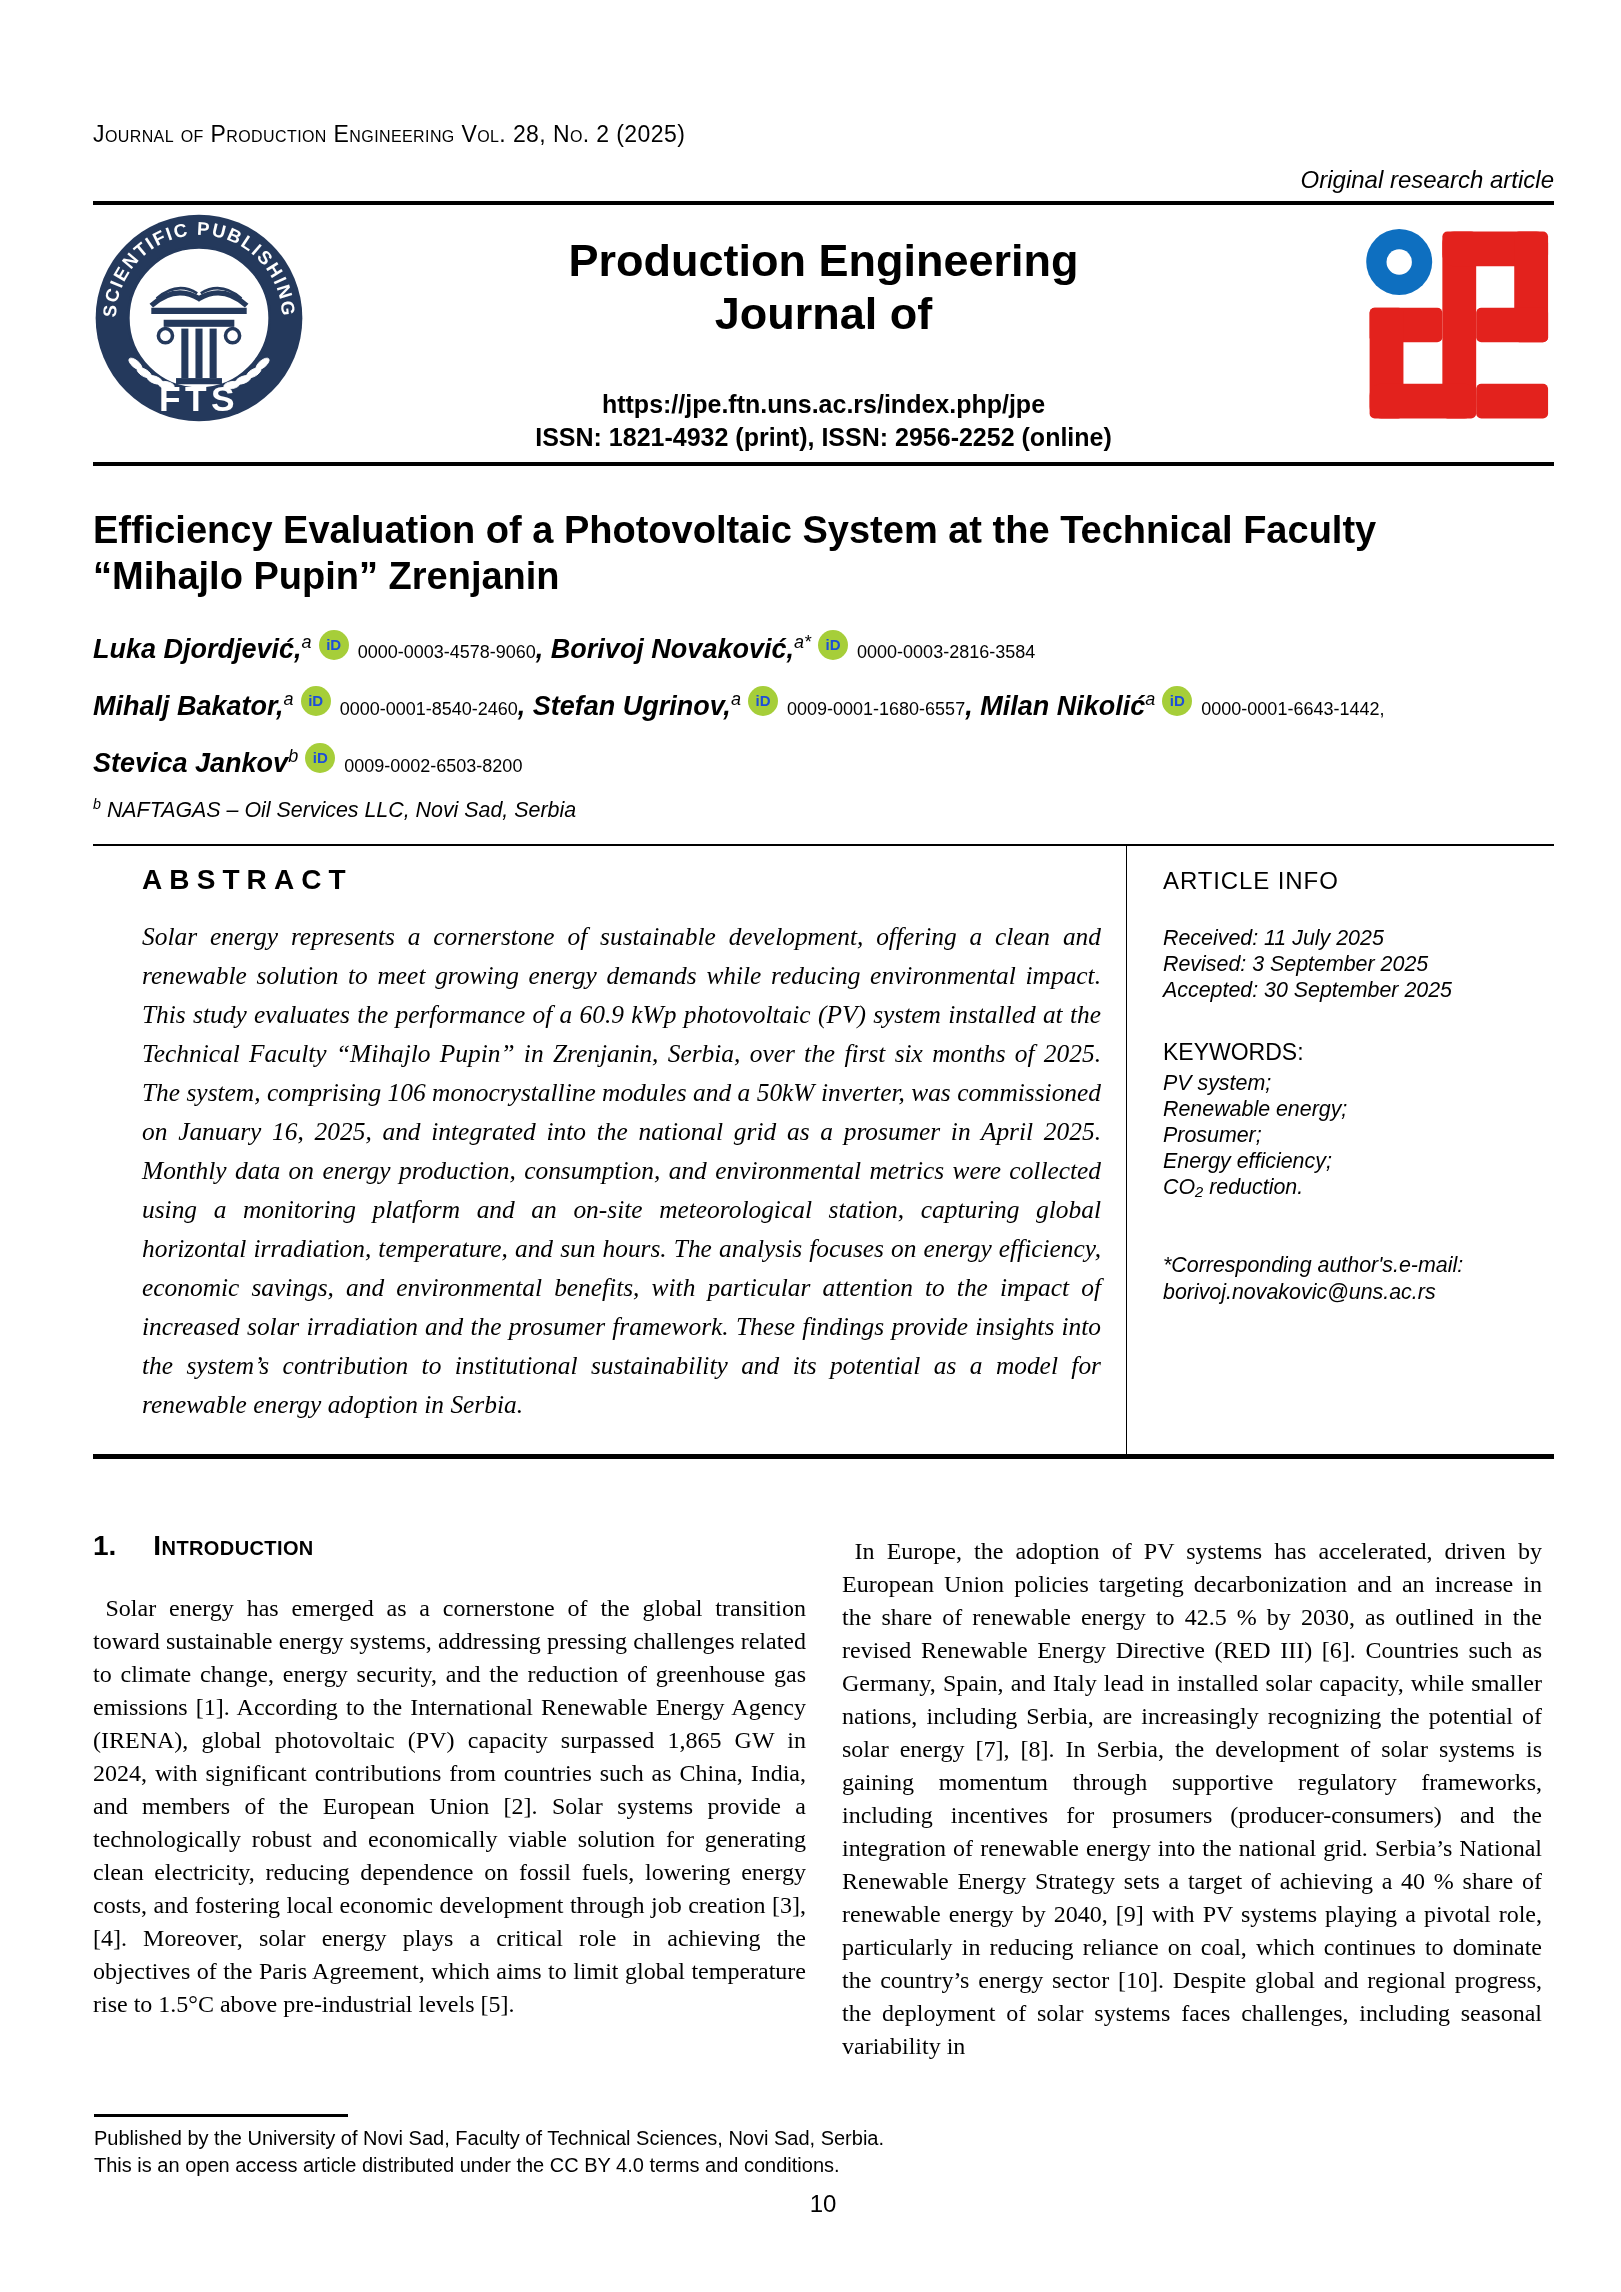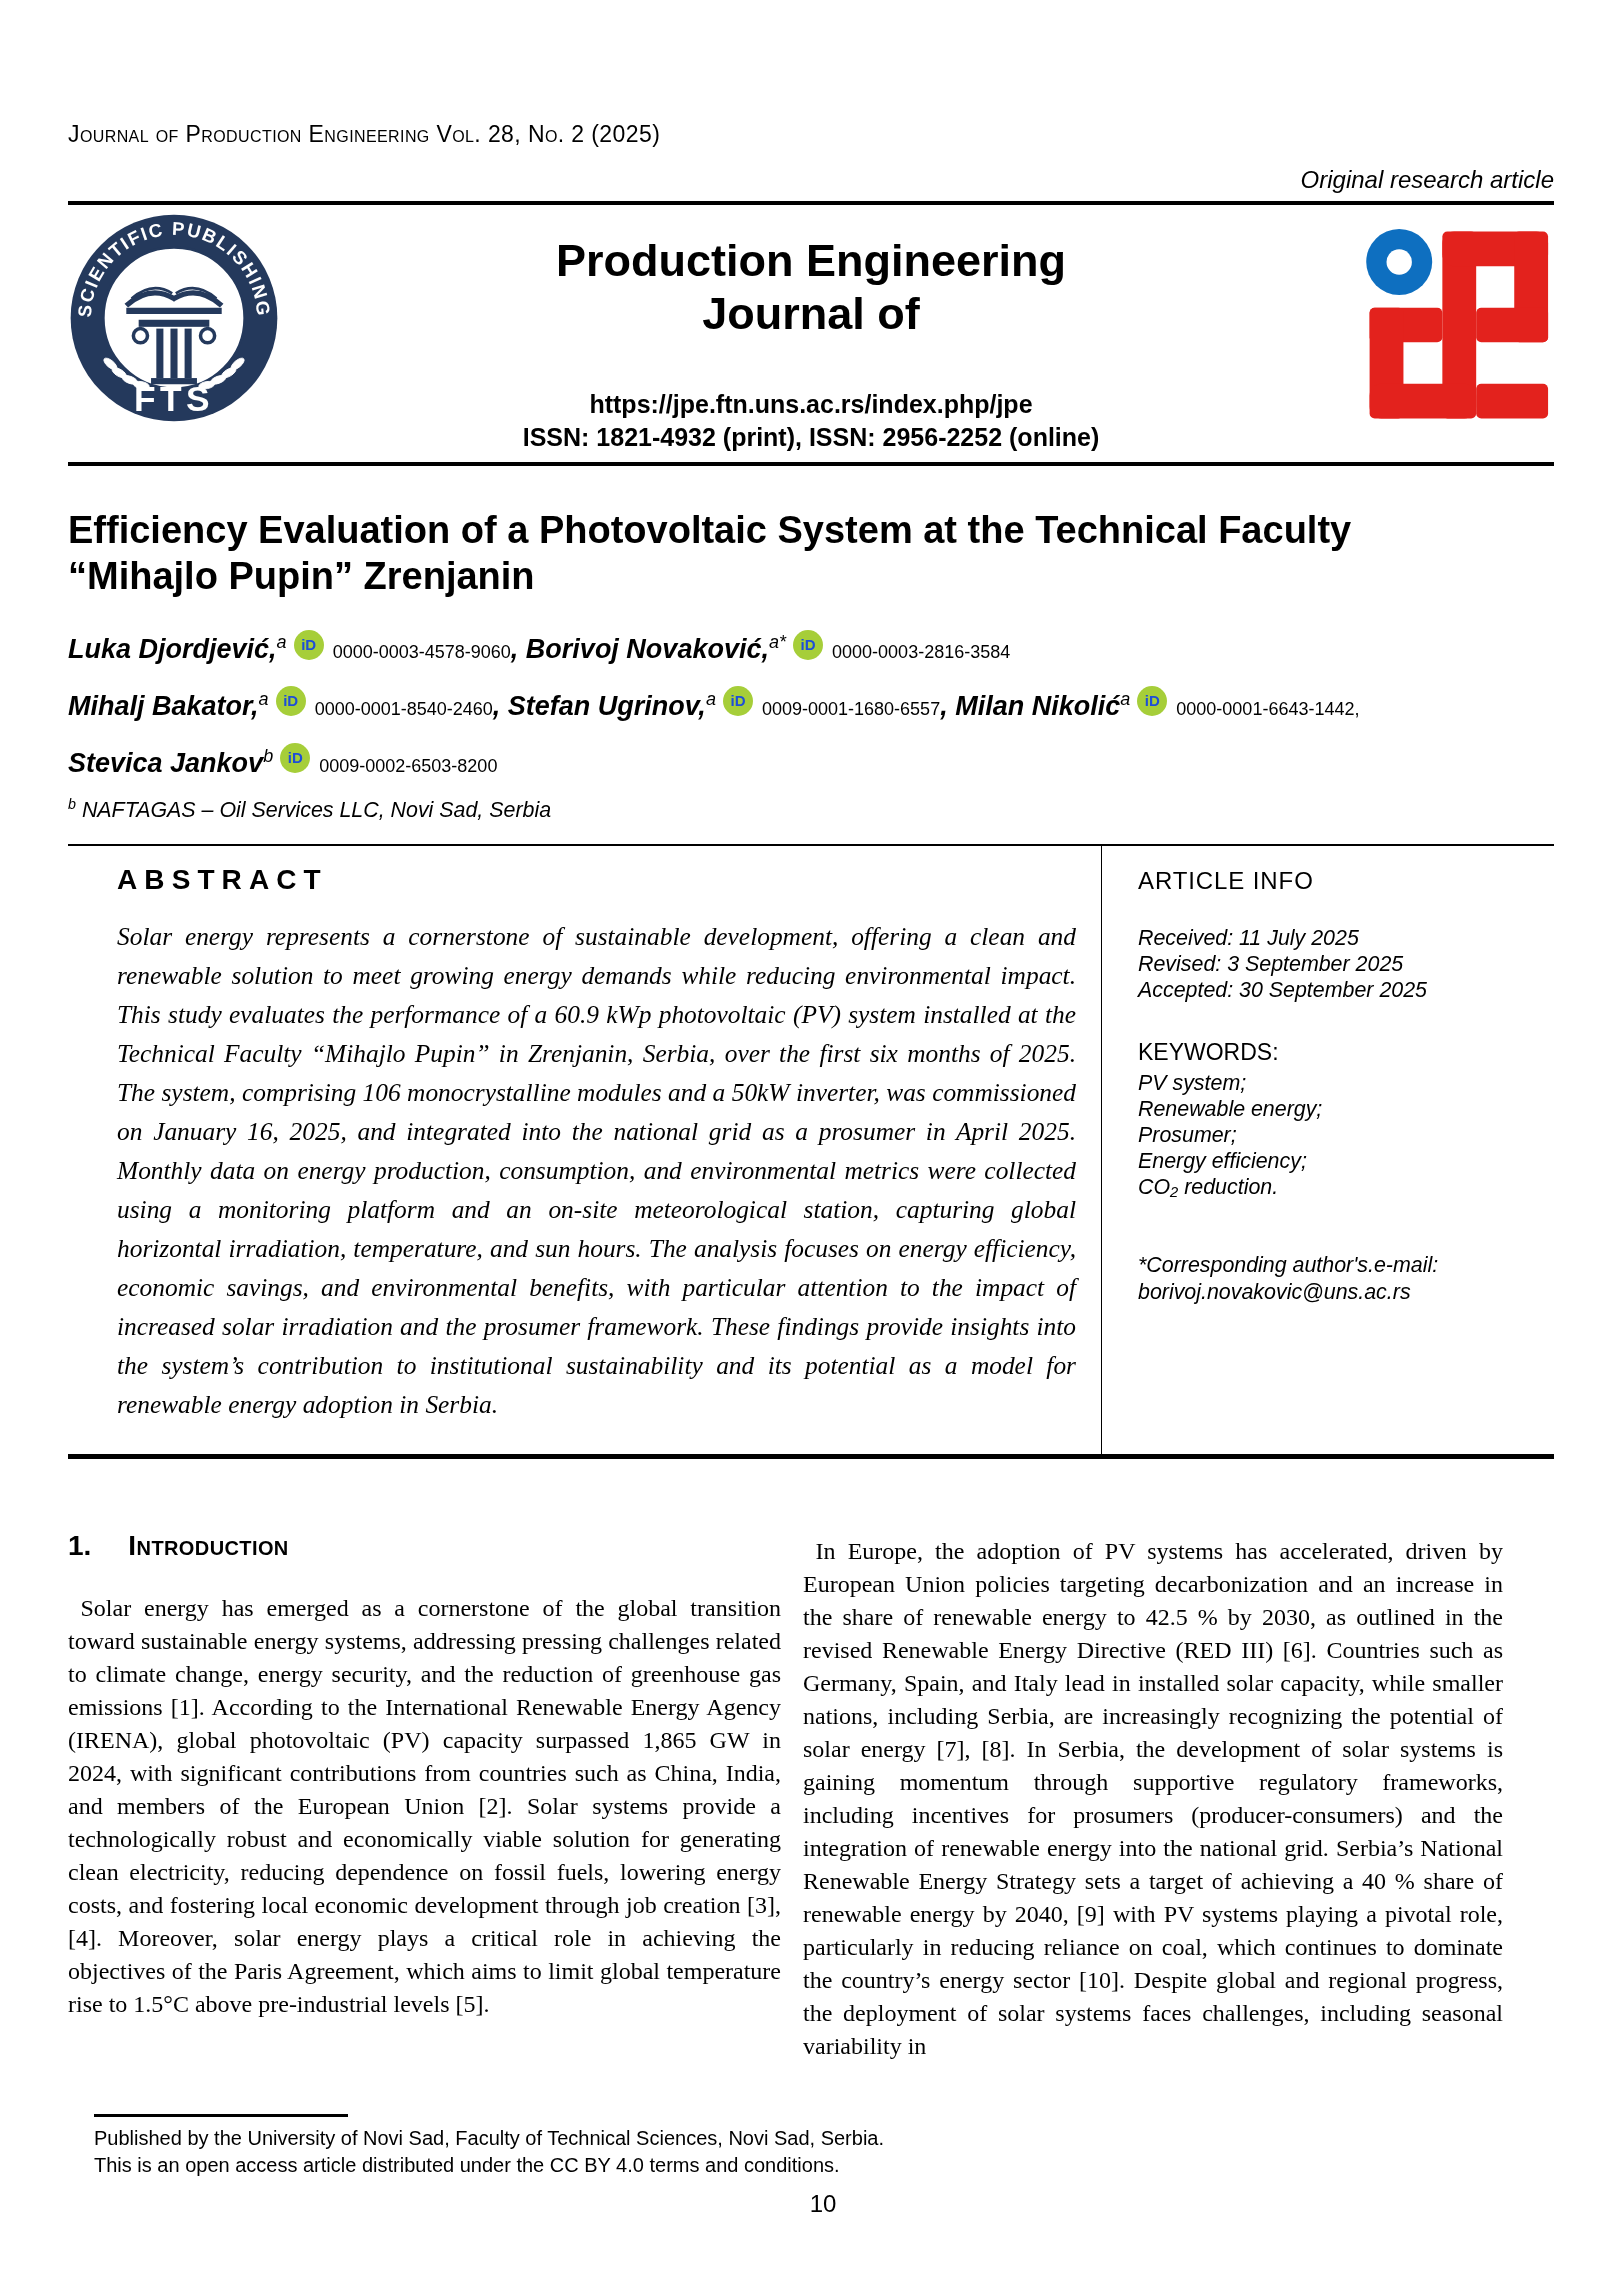--- a/index.html
+++ b/index.html
@@ -2,21 +2,21 @@
 <html style="font-size:14.3px"><head>
 <meta charset="utf-8">
 <style>
   * { box-sizing: border-box; }
   html,body { margin:0; padding:0; background:#ffffff; }
   .page {
     position:relative; width:1622px; height:2293px; margin:0 auto;
     background:#fff; color:#000; font-family:"Liberation Sans", sans-serif;
     overflow:hidden;
   }
-  .content { padding:0 68px; }
+  .content { padding:0 68px;margin-left:25px; }
 
   
   .top-meta { padding-top:121px; }
   .smallcaps { font-variant:small-caps; }
   .journal-line { font-size:23px; letter-spacing:0.4px; }
   .doi-line { font-size:23px; margin-top:12.5px; letter-spacing:0.4px; }
   .article-type { text-align:right; font-style:italic; font-size:24px; margin-top:18px; margin-bottom:7.1px; }
 
   .rule-thick { border:0; border-top:4.5px solid #000; margin:0; }
 
@@ -53,21 +53,21 @@
     font-size:25.4px; line-height:39px; text-align:justify;
   }
   .abstract-right { flex:1; padding:21.4px 9px 18px 36px; }
   .info-heading { font-size:24px; letter-spacing:0.9px; }
   .info-dates { margin-top:30px; font-size:21.4px; font-style:italic; line-height:26px; }
   .keywords-heading { margin-top:36px; font-size:23px; }
   .keywords-list { margin-top:3.6px; font-size:21.4px; font-style:italic; line-height:26px; }
   .corresponding { margin-top:52px; font-size:21.4px; font-style:italic; line-height:27px; }
 
   
-  .columns { display:flex; gap:22px; margin-top:71px; }
+  .columns { display:flex; gap:36px; margin-top:71px; }
   .col-left { width:713px; }
   .col-right { width:700px; }
   .section-heading { font-size:28px; font-weight:bold; margin-bottom:30px; }
   .section-number { display:inline-block; }
   .section-title { display:inline-block; margin-left:37px; font-variant:small-caps; letter-spacing:0.4px; }
   .body-text {
     font-family:"Liberation Serif", serif; font-size:24px; line-height:33px;
     text-align:justify; margin:0;
   }
   .body-text p { margin:0; text-indent:12.5px; }

